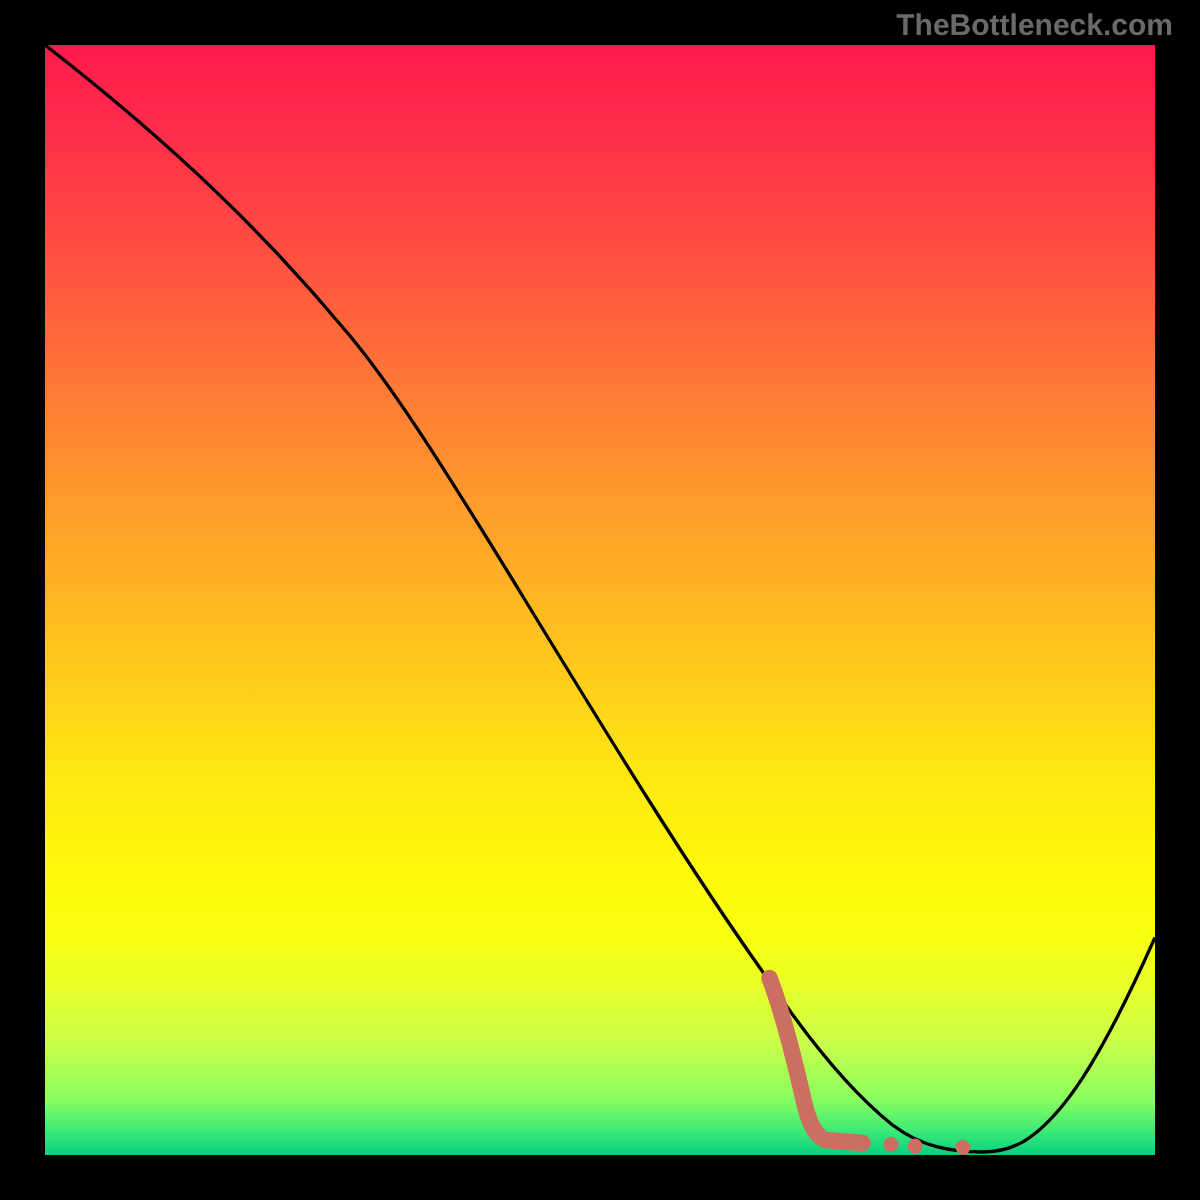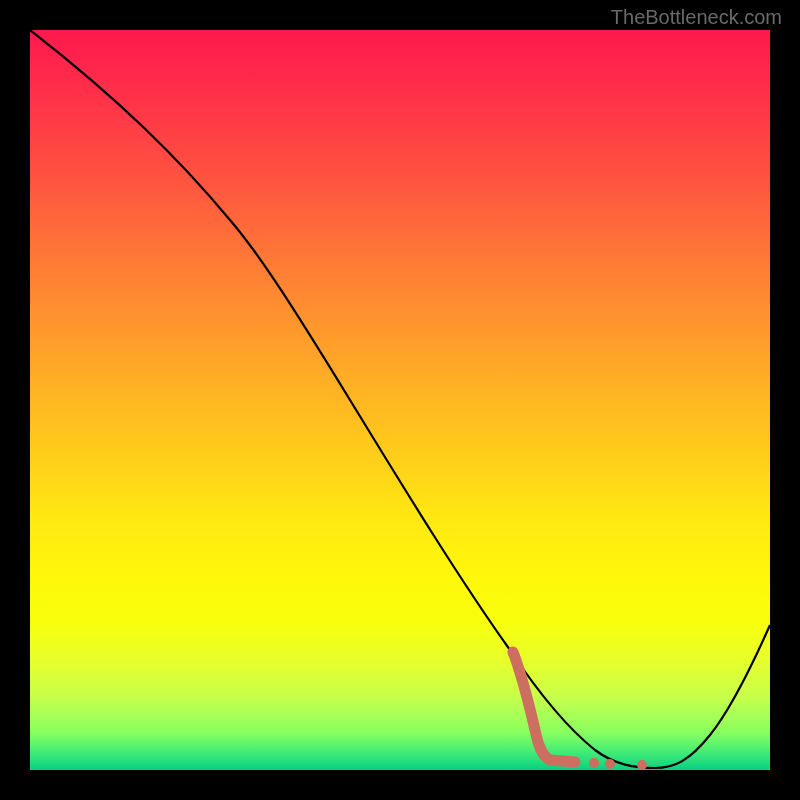--- a/index.html
+++ b/index.html
@@ -9,21 +9,21 @@
     background: #000;
     position: relative;
     font-family: Arial, sans-serif;
   }
   .watermark {
     position: absolute;
     top: 6px;
     right: 18px;
     color: #6a6a6a;
     font-size: 20px;
-    font-weight: normal;
+    font-weight: bold;
     z-index: 10;
   }
   .plot-area {
     position: absolute;
     left: 30px;
     top: 30px;
     width: 740px;
     height: 740px;
     overflow: hidden;
   }

